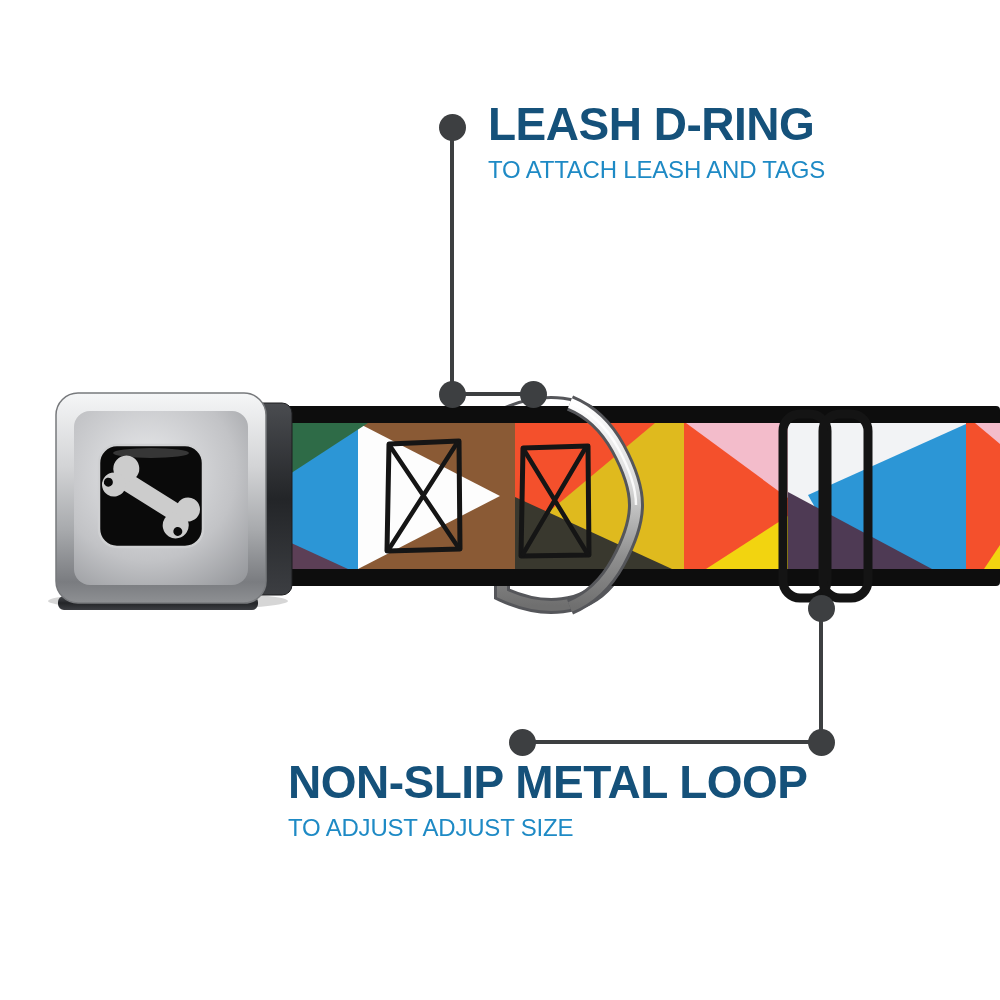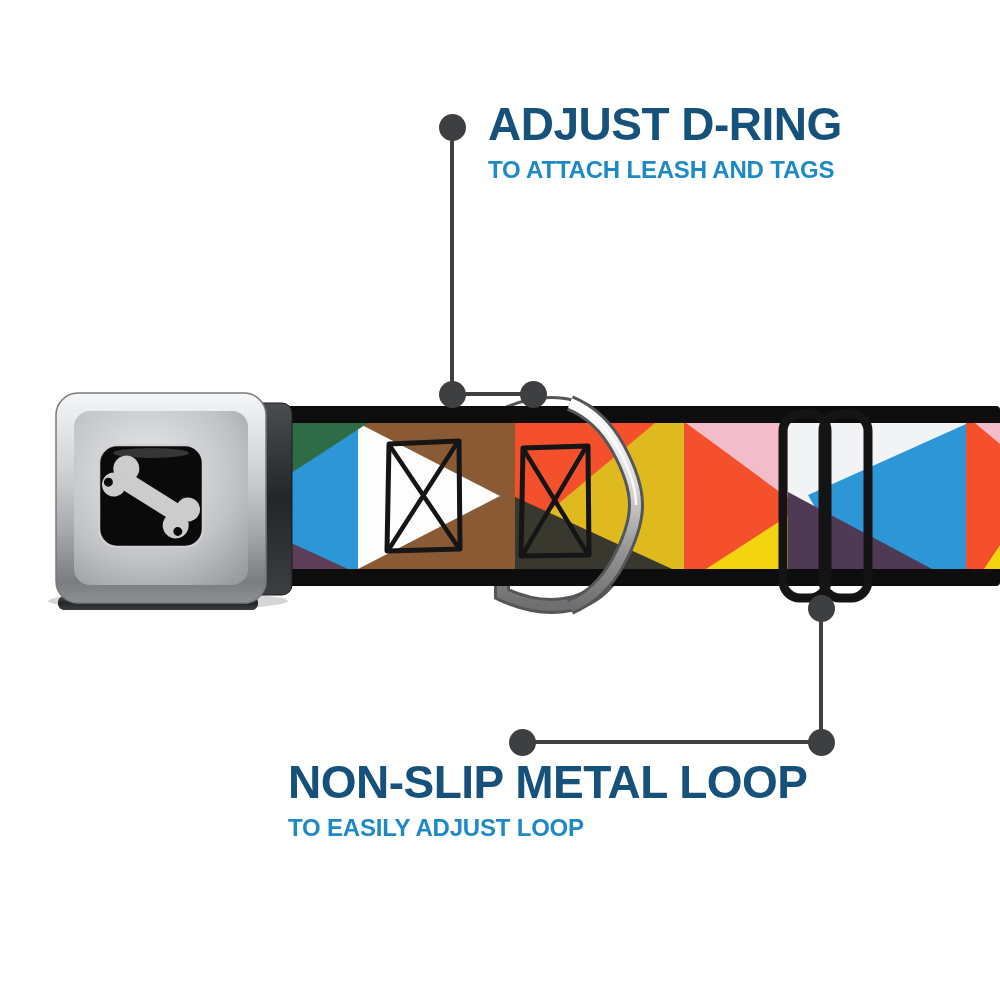--- a/index.html
+++ b/index.html
@@ -8,21 +8,21 @@
     background:#ffffff;
     font-family:"Liberation Sans","DejaVu Sans",sans-serif;
   }
   .abs{position:absolute;}
   
   .callout-title{
     font-size:46px;font-weight:bold;line-height:1.05;
     color:var(--headline);letter-spacing:-0.5px;white-space:nowrap;
   }
   .callout-sub{
-    font-size:24px;font-weight:bold;line-height:1.05;margin-top:9px;
+    font-size:24px;font-weight:normal;line-height:1.05;margin-top:9px;
     color:var(--sub);letter-spacing:-0.2px;white-space:nowrap;
   }
   
   .dot{width:27px;height:27px;border-radius:50%;background:var(--line);}
   .vline{width:4px;background:var(--line);}
   .hline{height:4px;background:var(--line);}
   
   .f-edge{fill:var(--edge);}  .f-white{fill:var(--wht);}
   .f-blue{fill:var(--blue);}  .f-green{fill:var(--green);}
   .f-plum{fill:var(--plum);}  .f-brown{fill:var(--brown);}
@@ -139,26 +139,26 @@
   </g>
 </svg>
 
 <div class="abs dot" style="left:439px;top:114px;"></div>
 <div class="abs vline" style="left:450px;top:127px;height:267px;"></div>
 <div class="abs dot" style="left:439px;top:381px;"></div>
 <div class="abs hline" style="left:452px;top:392px;width:81px;"></div>
 <div class="abs dot" style="left:520px;top:381px;"></div>
 
 <div class="abs" style="left:488px;top:100px;">
-  <div class="callout-title">ADJUST D-RING</div>
+  <div class="callout-title">LEASH D-RING</div>
   <div class="callout-sub">TO ATTACH LEASH AND TAGS</div>
 </div>
 
 <div class="abs dot" style="left:808px;top:595px;"></div>
 <div class="abs vline" style="left:819px;top:608px;height:134px;"></div>
 <div class="abs dot" style="left:808px;top:729px;"></div>
 <div class="abs hline" style="left:522px;top:740px;width:299px;"></div>
 <div class="abs dot" style="left:509px;top:729px;"></div>
 
 <div class="abs" style="left:242px;top:758px;margin-left:46px;">
   <div class="callout-title">NON-SLIP METAL LOOP</div>
-  <div class="callout-sub">TO EASILY ADJUST LOOP</div>
+  <div class="callout-sub">TO ADJUST ADJUST SIZE</div>
 </div>
 
 </body></html>

